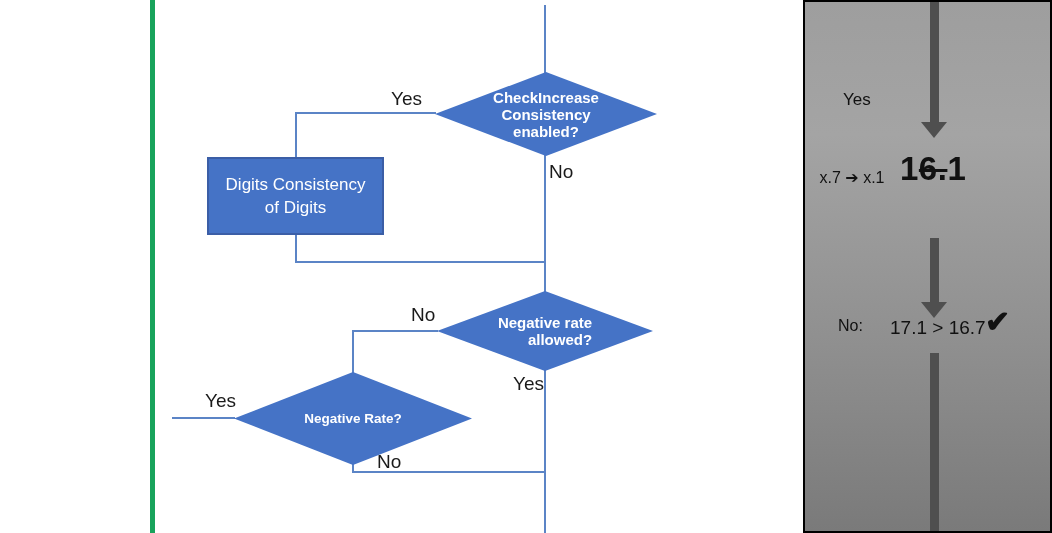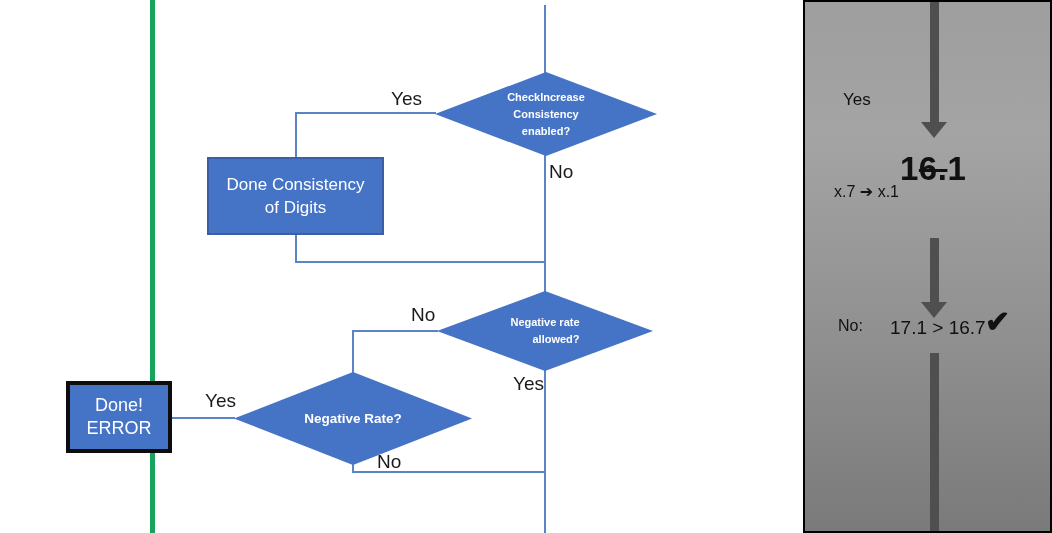--- a/index.html
+++ b/index.html
@@ -10,21 +10,21 @@
   
   .green-line{position:absolute;left:150px;top:0;width:5px;height:533px;background:#18A35B;z-index:1;}
   .conn{position:absolute;background:#5B84C6;z-index:2;}
   
   .diamond{
     position:absolute;z-index:3;background:#4573C6;
     clip-path:polygon(50% 0,100% 50%,50% 100%,0 50%);
     display:flex;align-items:center;justify-content:center;text-align:center;
     color:#fff;font-weight:bold;
   }
-  .dtext{line-height:17px;font-size:11px;}
+  .dtext{line-height:17px;font-size:15px;}
   .rect-node{
     position:absolute;z-index:3;background:#4573C6;border:2px solid #3B5EA6;
     display:flex;align-items:center;justify-content:center;text-align:center;
     color:#fff;box-sizing:border-box;
   }
   .done-box{
     position:absolute;z-index:3;background:#4573C6;border:4px solid #0d0d0d;
     display:flex;align-items:center;justify-content:center;text-align:center;
     color:#fff;box-sizing:border-box;
   }
@@ -32,21 +32,21 @@
   
   .panel{
     position:absolute;left:803px;top:0;width:249px;height:533px;box-sizing:border-box;
     border:2px solid #000;
     background:linear-gradient(180deg,#9e9e9e 0%,#a4a4a4 25%,#8f8f8f 65%,#7a7a7a 100%);
     z-index:5;
   }
   .panel .p-abs{position:absolute;color:#111;}
   .shaft{position:absolute;width:9px;background:#4f4f4f;}
   .ahead{position:absolute;width:0;height:0;border-left:13px solid transparent;border-right:13px solid transparent;border-top:16px solid #4f4f4f;}
-  .mapping{left:0;top:163px;width:94px;text-align:right;font-size:16px;line-height:25px;margin-top:14px;}
+  .mapping{left:0;top:163px;width:94px;text-align:center;font-size:16px;line-height:25px;}
   .bignum{left:95px;top:149px;font-size:33px;font-weight:bold;line-height:36px;letter-spacing:0.5px;}
   .struck{text-decoration:line-through;text-decoration-thickness:3px;}
   .p-yes{left:38px;top:88px;font-size:17px;}
   .p-no{left:33px;top:315px;font-size:16px;}
   .p-cmp{left:85px;top:315px;font-size:19px;}
   .p-check{left:180px;top:302px;font-size:30px;font-weight:bold;}
 </style>
 </head>
 <body>
 
@@ -68,42 +68,36 @@
   <div class="diamond" style="left:435px;top:72px;width:222px;height:84px;">
     <div class="dtext">
       <div>CheckIncrease</div>
       <div>Consistency</div>
       <div>enabled?</div>
     </div>
   </div>
 
   <div class="rect-node" style="left:207px;top:157px;width:177px;height:78px;">
     <div style="font-size:17px;line-height:23px;">
-      <div>Done Consistency</div>
+      <div>Digits Consistency</div>
       <div>of Digits</div>
     </div>
   </div>
 
   <div class="diamond" style="left:437px;top:291px;width:216px;height:80px;text-align:right;">
     <div class="dtext">
       <div>Negative rate</div>
       <div>allowed?</div>
     </div>
   </div>
 
   <div class="diamond" style="left:234px;top:372px;width:238px;height:93px;">
     <div class="dtext" style="font-size:13.5px;">Negative Rate?</div>
   </div>
 
-  <div class="done-box" style="left:66px;top:381px;width:106px;height:72px;">
-    <div style="font-size:18px;line-height:23px;">
-      <div>Done!</div>
-      <div>ERROR</div>
-    </div>
-  </div>
 
   <div class="lbl" style="left:391px;top:88px;">Yes</div>
   <div class="lbl" style="left:549px;top:161px;">No</div>
   <div class="lbl" style="left:411px;top:304px;">No</div>
   <div class="lbl" style="left:513px;top:373px;">Yes</div>
   <div class="lbl" style="left:205px;top:390px;">Yes</div>
   <div class="lbl" style="left:377px;top:451px;">No</div>
 
   <div class="panel">
     <div class="shaft" style="left:125px;top:0;height:120px;"></div>

